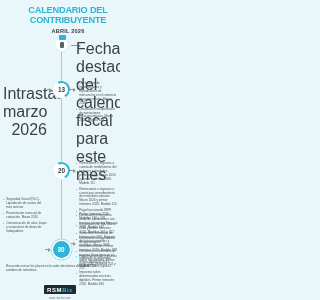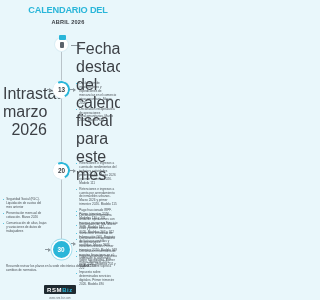--- a/index.html
+++ b/index.html
@@ -212,20 +212,21 @@
     color: #6a7278;
     letter-spacing: 0.1px;
   }
 </style>
 </head>
 <body>
 
 <div class="header">
   <div class="title">
     <span>CALENDARIO DEL</span>
+    <span class="l2">CONTRIBUYENTE</span>
   </div>
   <div class="subtitle">ABRIL 2026</div>
 </div>
 
 <div class="timeline">
   <div class="spine"></div>
 
   <div class="node icon-node">
     <div class="cal-icon">
       <div class="flag"></div>

